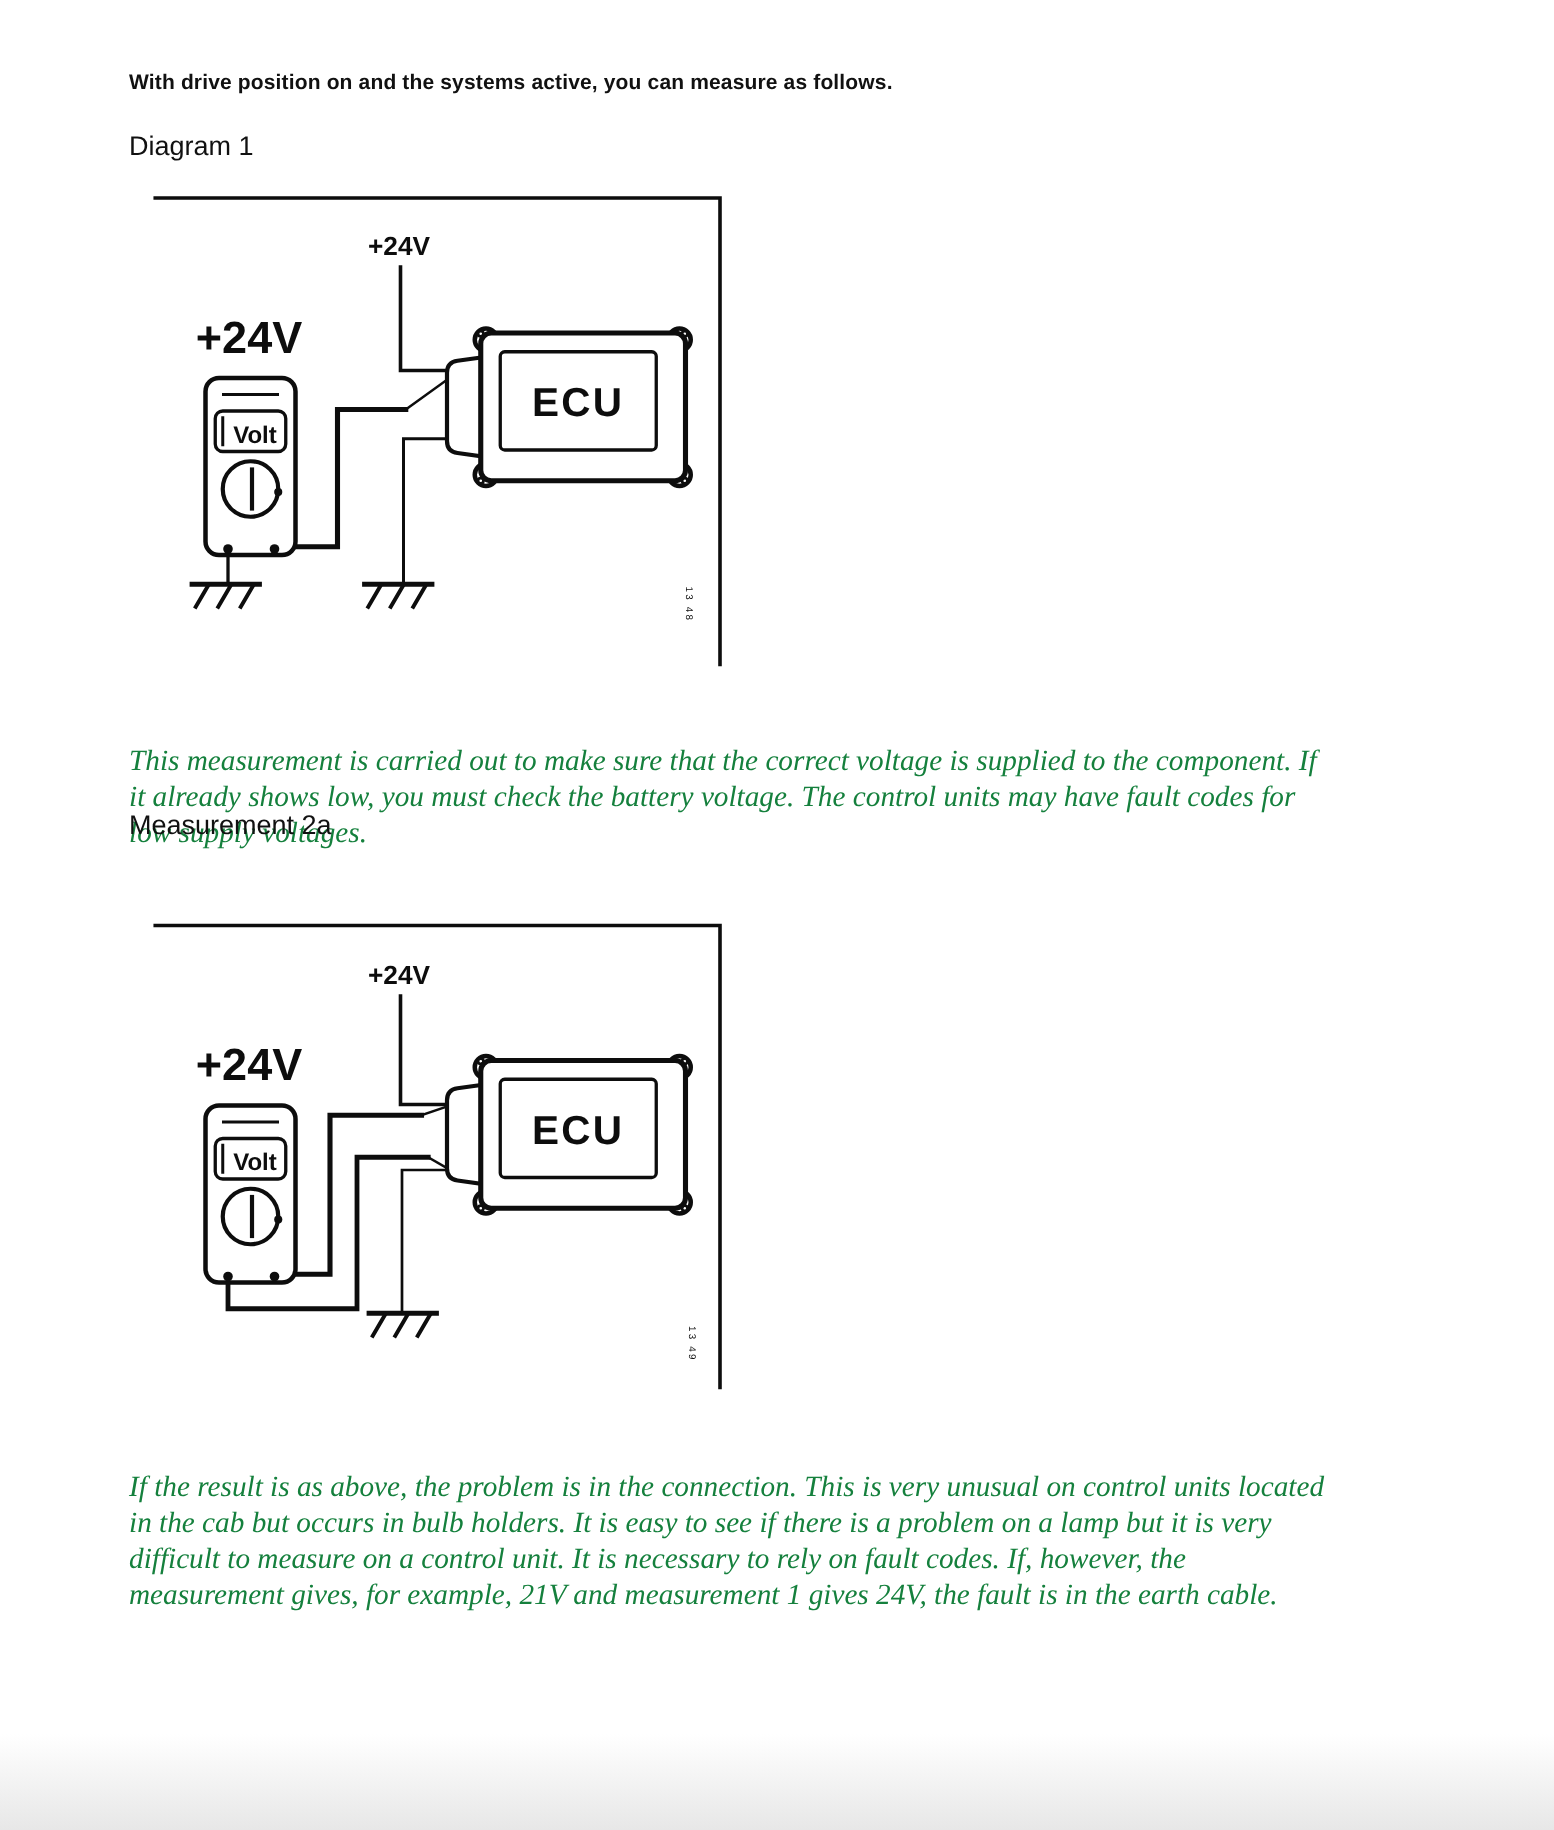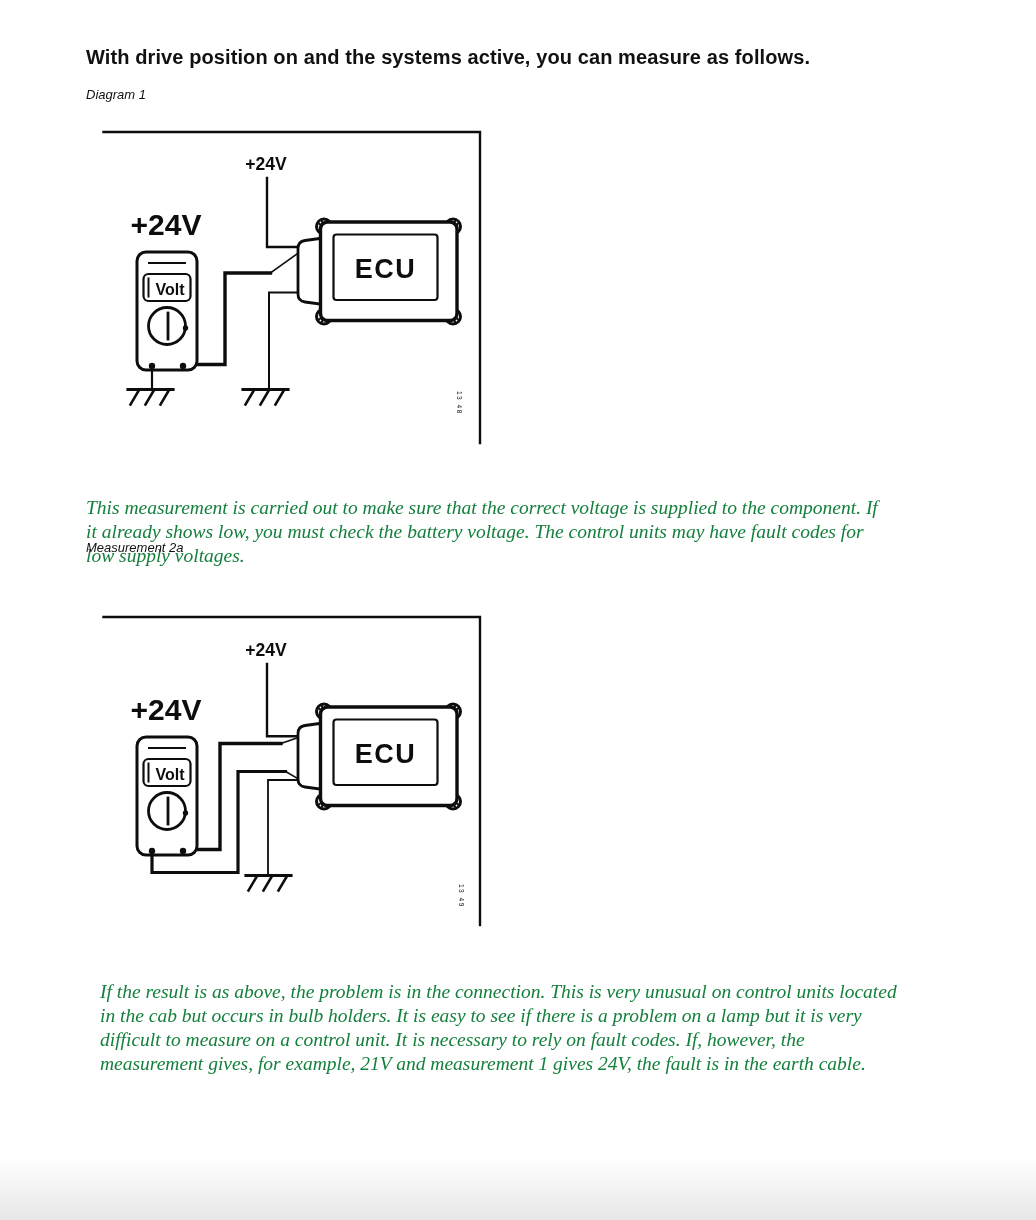--- a/index.html
+++ b/index.html
@@ -7,41 +7,40 @@
     position:relative;
     width:1036px;height:1220px;
     background:#ffffff;
     overflow:hidden;
     font-family:"Liberation Sans",sans-serif;
     color:#111;
   }
   .abs{position:absolute;}
   .heading{
     left:86px;top:46px;
-    font-size:20px;font-weight:bold;
+    font-size:14px;font-weight:bold;
     letter-spacing:0.1px;
     white-space:nowrap;
   }
   .sublabel{
-    font-size:13px;font-weight:normal;
+    font-size:18px;font-weight:normal;
     white-space:nowrap;
-    font-style:italic;
   }
   .lbl-diagram1{left:86px;top:87px;}
   .lbl-meas2a{left:86px;top:540px;}
   .para{
     left:86px;top:0;width:890px;
     font-family:Liberation Serif, serif;
     font-style:italic;
     font-size:19.5px;line-height:24px;
     white-space:pre-line;
     color:#15803d;
   }
   .para1{top:496px;}
-  .para2{top:980px;margin-left:14px;}
+  .para2{top:980px;}
   svg.diagrams{left:0;top:0;}
   svg text{font-family:"Liberation Sans",sans-serif;fill:#0d0d0d;}
   .page-fade{
     left:0;bottom:0;width:1036px;height:64px;
     background:linear-gradient(to bottom, rgba(230,230,230,0) 0%, #e7e7e7 100%);
     pointer-events:none;
   }
 </style>
 </head>
 <body>

